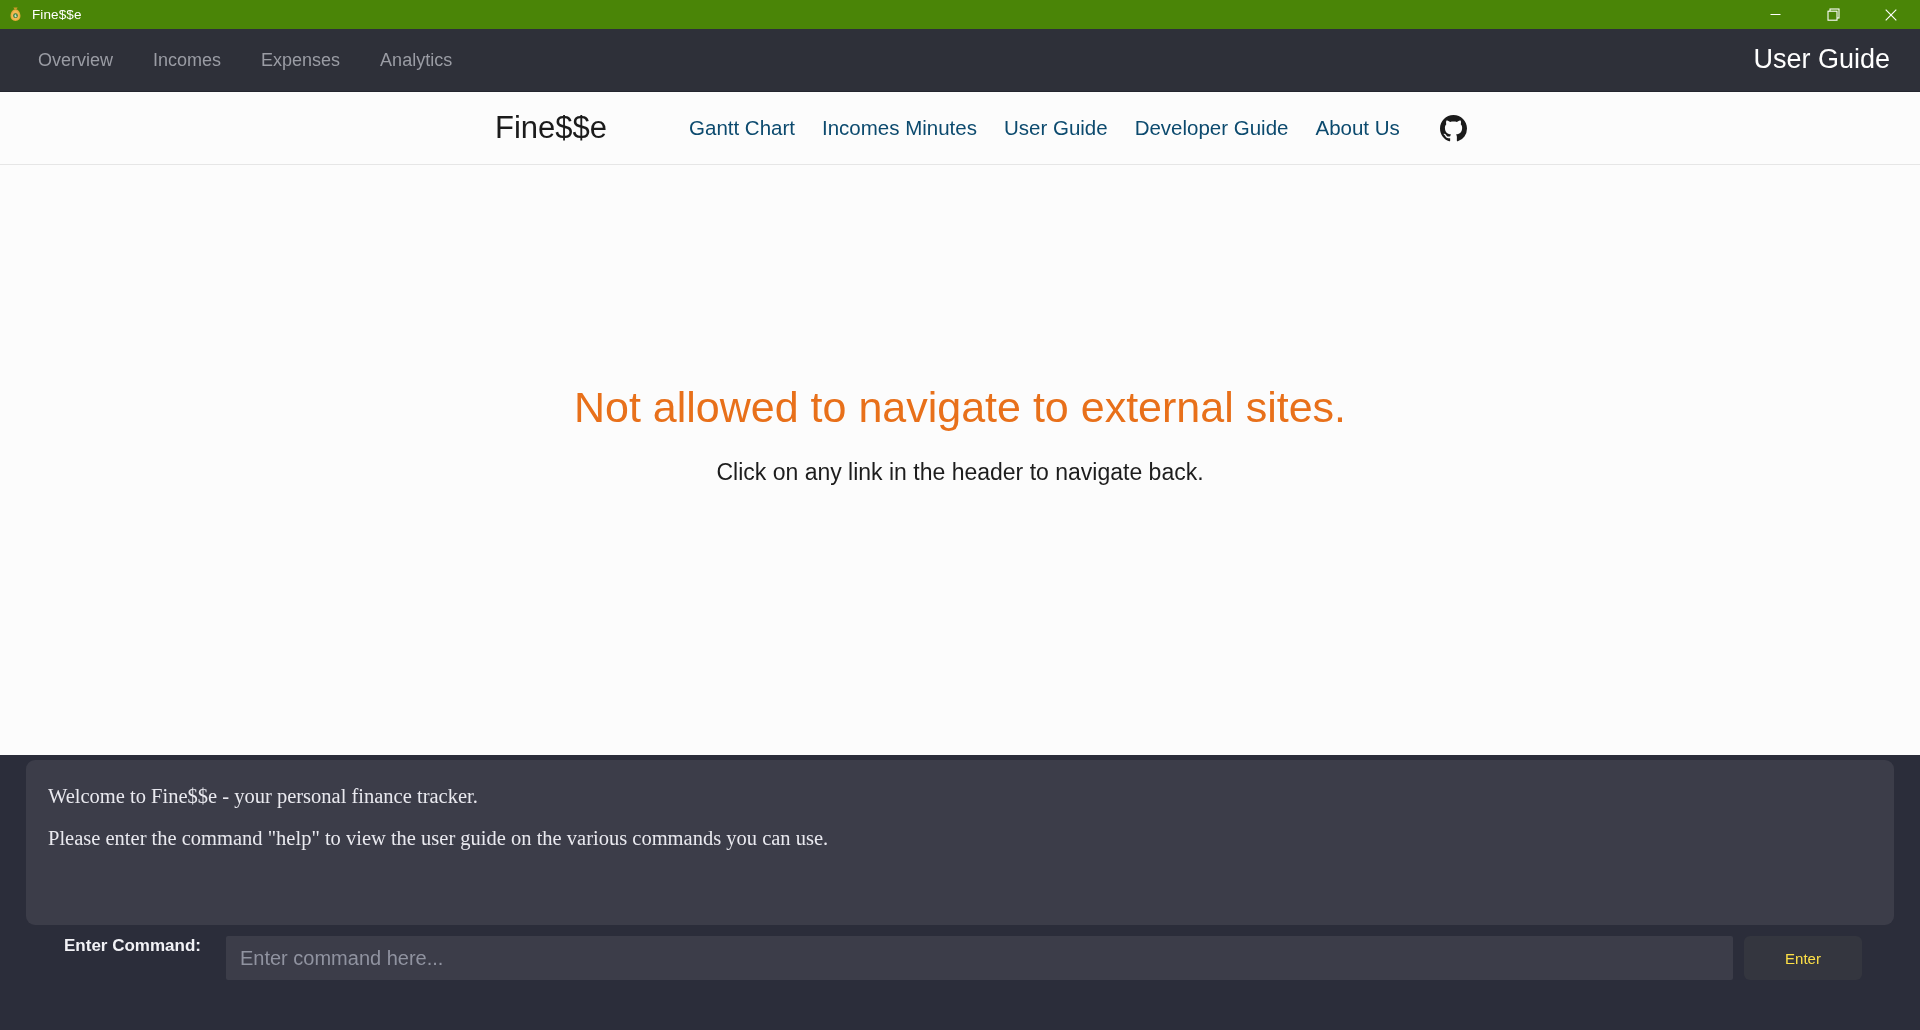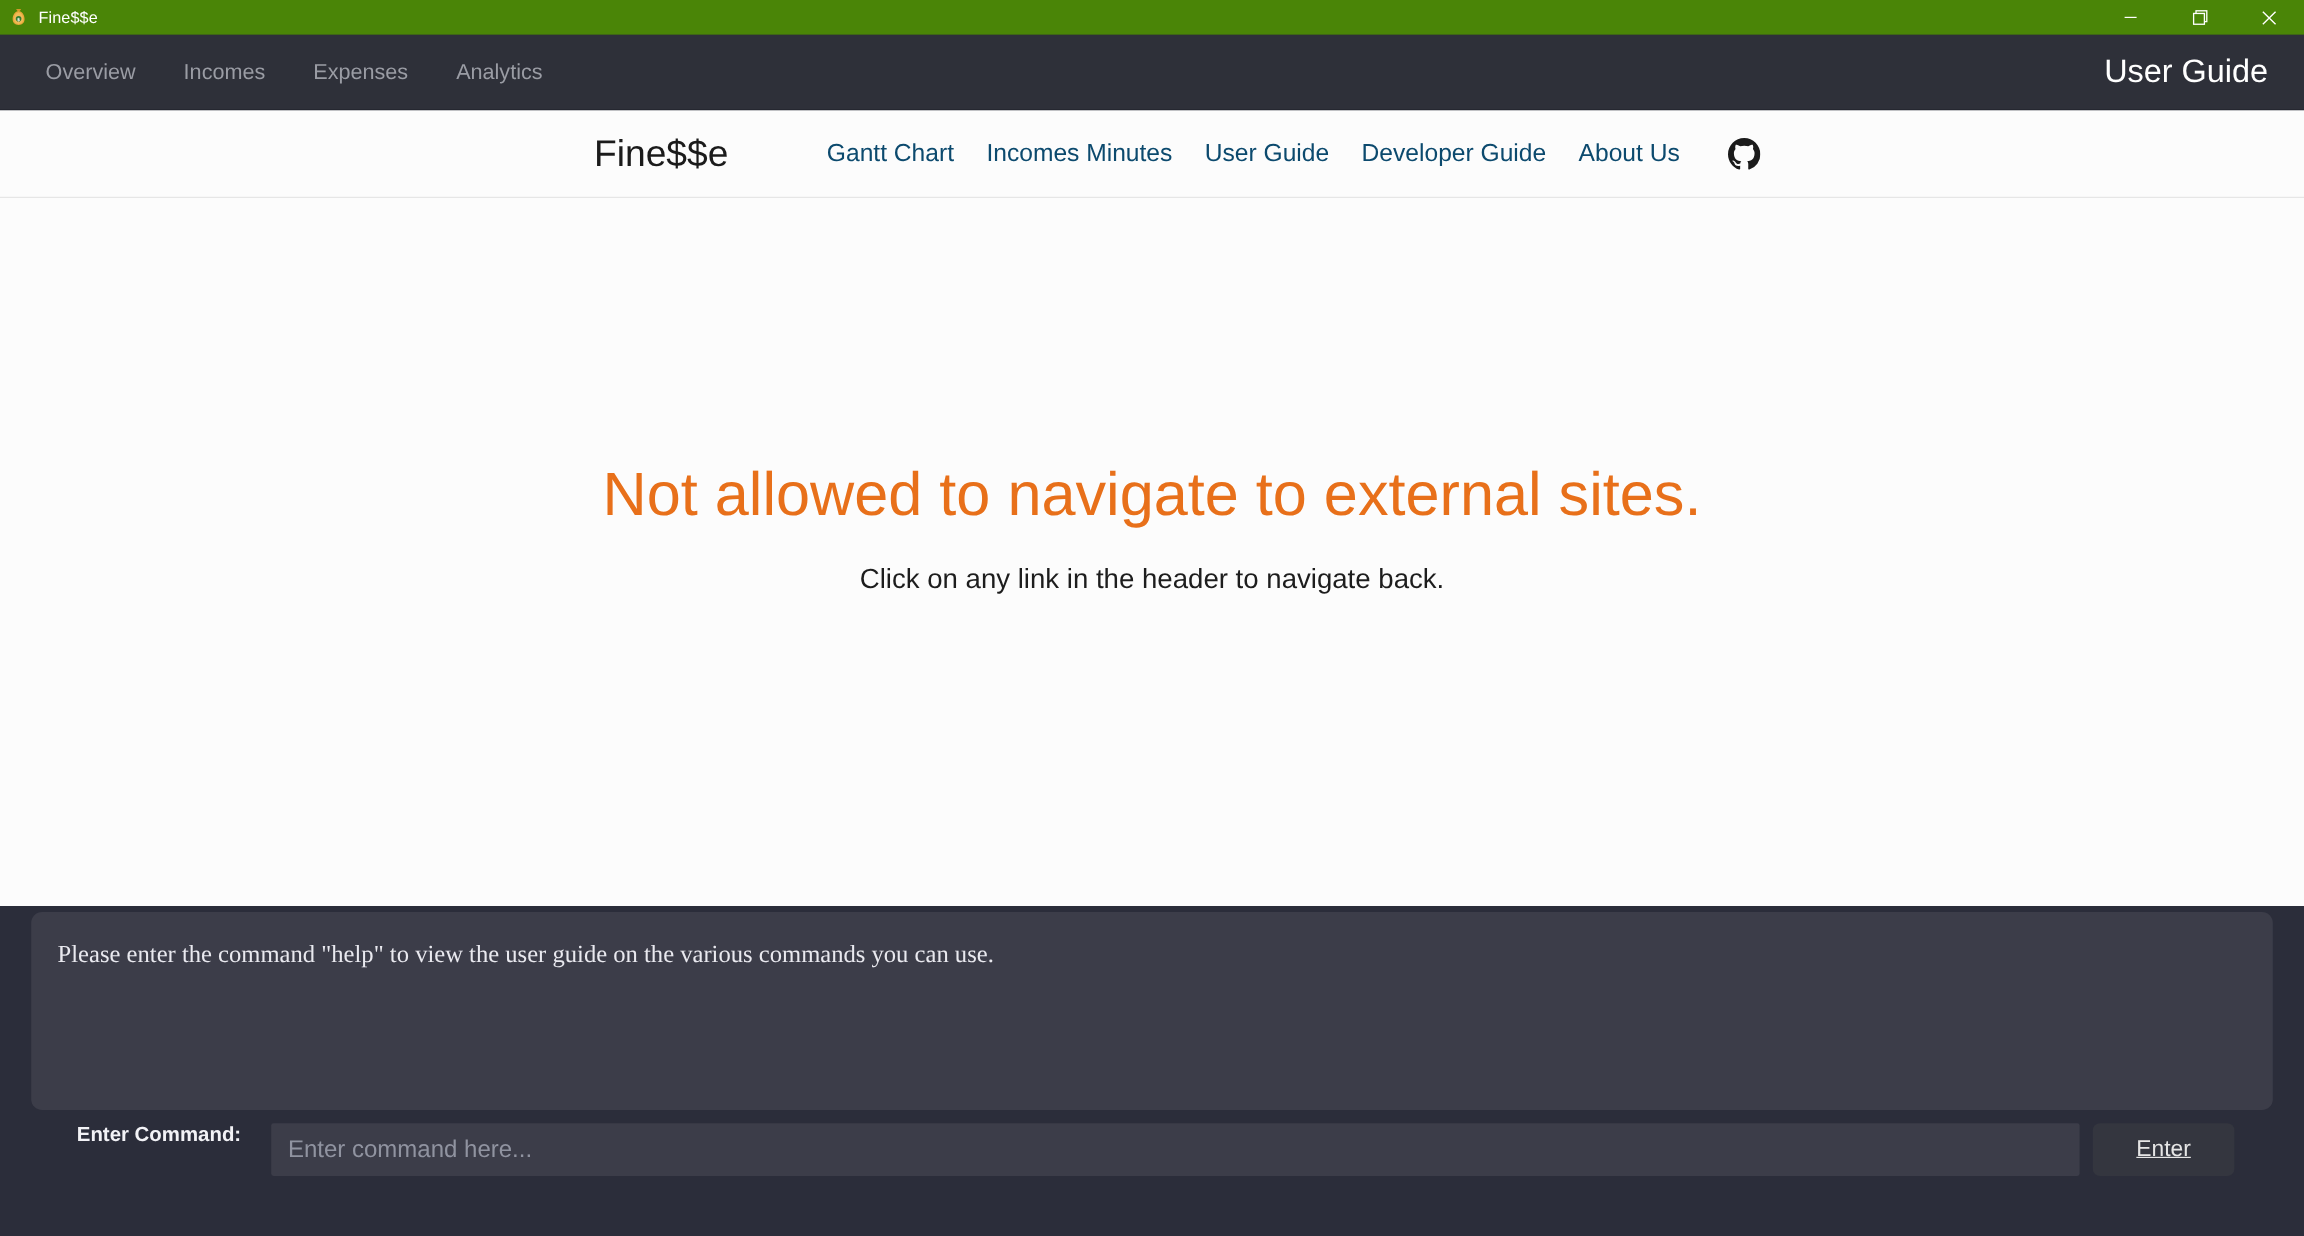--- a/index.html
+++ b/index.html
@@ -144,21 +144,21 @@
   .web-body {
     flex: 1 1 auto;
     display: flex;
     flex-direction: column;
     align-items: center;
     background: #fcfcfc;
     padding-top: 218px;
   }
   .web-error-title {
     color: #e8701a;
-    font-size: 51px;
+    font-size: 43px;
     font-family: "Liberation Sans", sans-serif;
     font-weight: 400;
     line-height: 1.15;
     text-align: center;
   }
   .web-error-sub {
     margin-top: 27px;
     color: #1d1d1d;
     font-size: 23px;
     font-family: "Liberation Sans", sans-serif;
@@ -223,25 +223,24 @@
   .cmd-input::placeholder { color: #9093a0; }
   .cmd-enter {
     flex: 0 0 auto;
     margin-left: 11px;
     margin-right: 23px;
     width: 118px;
     height: 44px;
     background: #34363f;
     border: none;
     border-radius: 6px;
-    color: #e5e5e5;
-    font-size: 19px;
-    font-family: "Liberation Sans", sans-serif;
-    cursor: pointer;
-    text-decoration: underline;
+    color: #fde047;
+    font-size: 15px;
+    font-family: "Liberation Sans", sans-serif;
+    cursor: pointer;
   }
 </style>
 </head>
 <body>
 
 <div id="app">
 
   <div class="titlebar">
     <div class="titlebar-left">
       <span class="app-icon">
@@ -307,20 +306,21 @@
 
     <div class="web-body">
       <div class="web-error-title">Not allowed to navigate to external sites.</div>
       <div class="web-error-sub">Click on any link in the header to navigate back.</div>
     </div>
 
   </div>
 
   <div class="console-wrap">
     <div class="console-panel">
+      <div class="console-line">Welcome to Fine$$e - your personal finance tracker.</div>
       <div class="console-line">Please enter the command "help" to view the user guide on the various commands you can use.</div>
     </div>
 
     <div class="cmdbar">
       <span class="cmd-label">Enter Command:</span>
       <input class="cmd-input" type="text" placeholder="Enter command here..." style="">
       <button class="cmd-enter">Enter</button>
     </div>
   </div>
 

